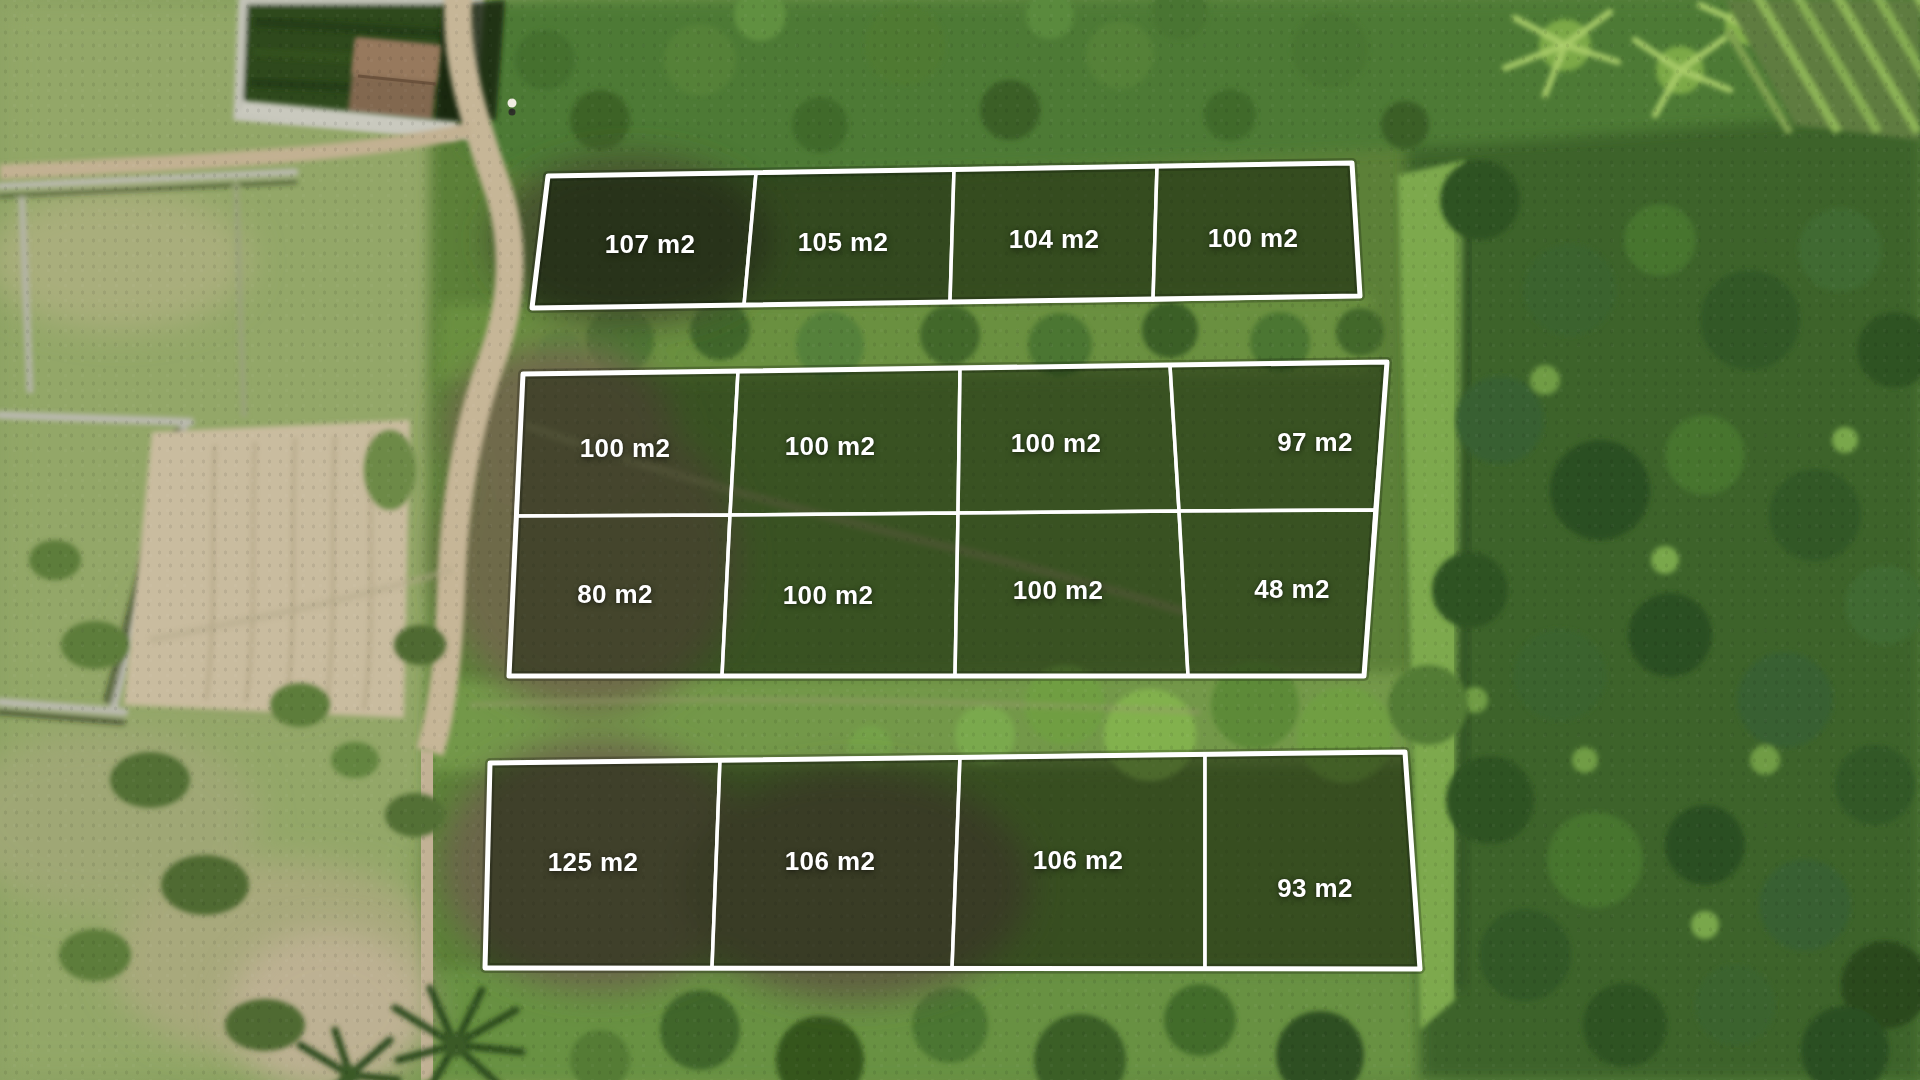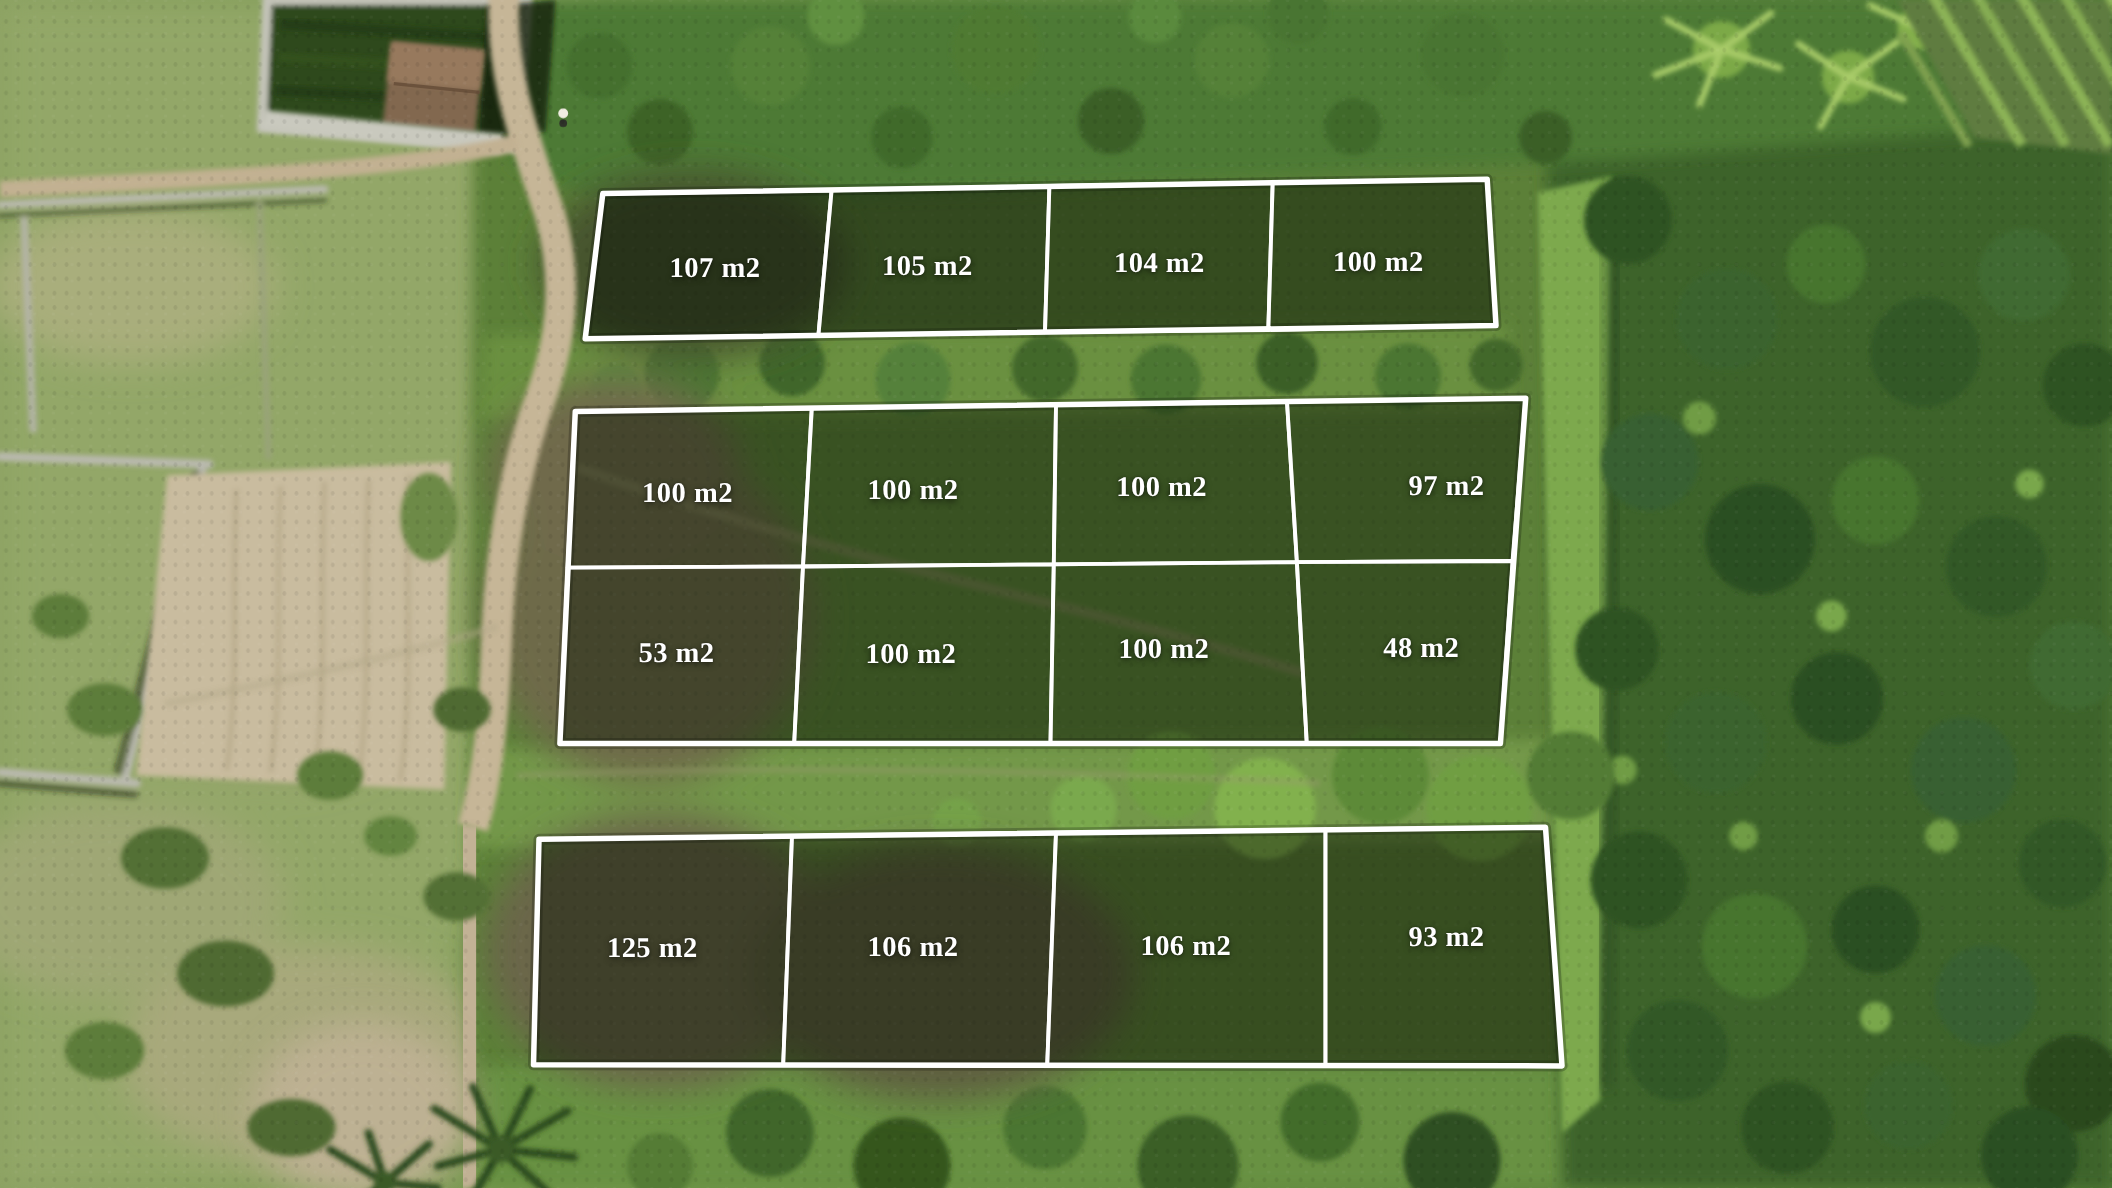--- a/index.html
+++ b/index.html
@@ -1,18 +1,18 @@
 <!DOCTYPE html>
 <html><head>
 <meta charset="utf-8">
 <style>
   html,body{margin:0;padding:0;background:#111;}
   .stage{
     position:relative;width:1920px;height:1080px;overflow:hidden;
-    font-family:Liberation Serif, serif;background:#6f9447;
+    font-family:Liberation Sans, sans-serif;background:#6f9447;
   }
   .layer{position:absolute;inset:0;width:1920px;height:1080px;}
   .grain{
     position:absolute;inset:0;pointer-events:none;opacity:.45;
     background-image:
       radial-gradient(rgba(0,0,0,.16) 1.5px, transparent 2px),
       radial-gradient(rgba(255,255,255,.09) 1.5px, transparent 2px);
     background-size:11px 13px,17px 15px;
     background-position:0 0,6px 8px;
   }
@@ -308,24 +308,24 @@
     <span class="plot-label" style="left:650px;top:244px">107 m2</span>
     <span class="plot-label" style="left:843px;top:242px">105 m2</span>
     <span class="plot-label" style="left:1054px;top:239px">104 m2</span>
     <span class="plot-label" style="left:1253px;top:238px">100 m2</span>
 
     <span class="plot-label" style="left:625px;top:448px">100 m2</span>
     <span class="plot-label" style="left:830px;top:446px">100 m2</span>
     <span class="plot-label" style="left:1056px;top:443px">100 m2</span>
     <span class="plot-label" style="left:1315px;top:442px">97 m2</span>
 
-    <span class="plot-label" style="left:615px;top:594px">53 m2</span>
+    <span class="plot-label" style="left:615px;top:594px">80 m2</span>
     <span class="plot-label" style="left:828px;top:595px">100 m2</span>
     <span class="plot-label" style="left:1058px;top:590px">100 m2</span>
     <span class="plot-label" style="left:1292px;top:589px">48 m2</span>
 
     <span class="plot-label" style="left:593px;top:862px">125 m2</span>
     <span class="plot-label" style="left:830px;top:861px">106 m2</span>
     <span class="plot-label" style="left:1078px;top:860px">106 m2</span>
-    <span class="plot-label" style="left:1315px;top:852px">93 m2</span>
+    <span class="plot-label" style="left:1315px;top:888px">93 m2</span>
   </div>
 
 </div>
 
 </body></html>

